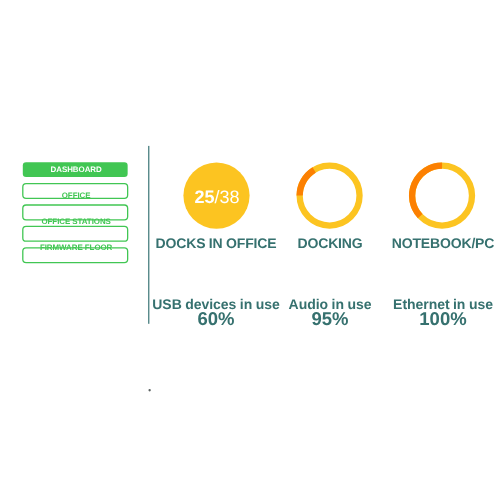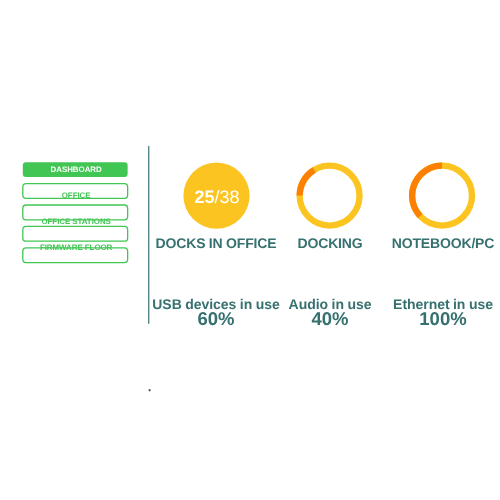--- a/index.html
+++ b/index.html
@@ -100,21 +100,21 @@
           <span class="l">/</span>
           <span class="l">38</span>
       </div>
       <div class="m-title">DOCKS IN OFFICE</div>
       <div class="m-pct">60%</div>
       <div class="m-sub">USB devices in use</div>
     </div>
 
     <div class="metric m2">
       <div class="m-title">DOCKING</div>
-      <div class="m-pct">40%</div>
+      <div class="m-pct">95%</div>
       <div class="m-sub">Audio in use</div>
     </div>
 
     <div class="metric m3">
       <div class="m-title">NOTEBOOK/PC</div>
       <div class="m-pct">100%</div>
       <div class="m-sub">Ethernet in use</div>
     </div>
 
   </div>

